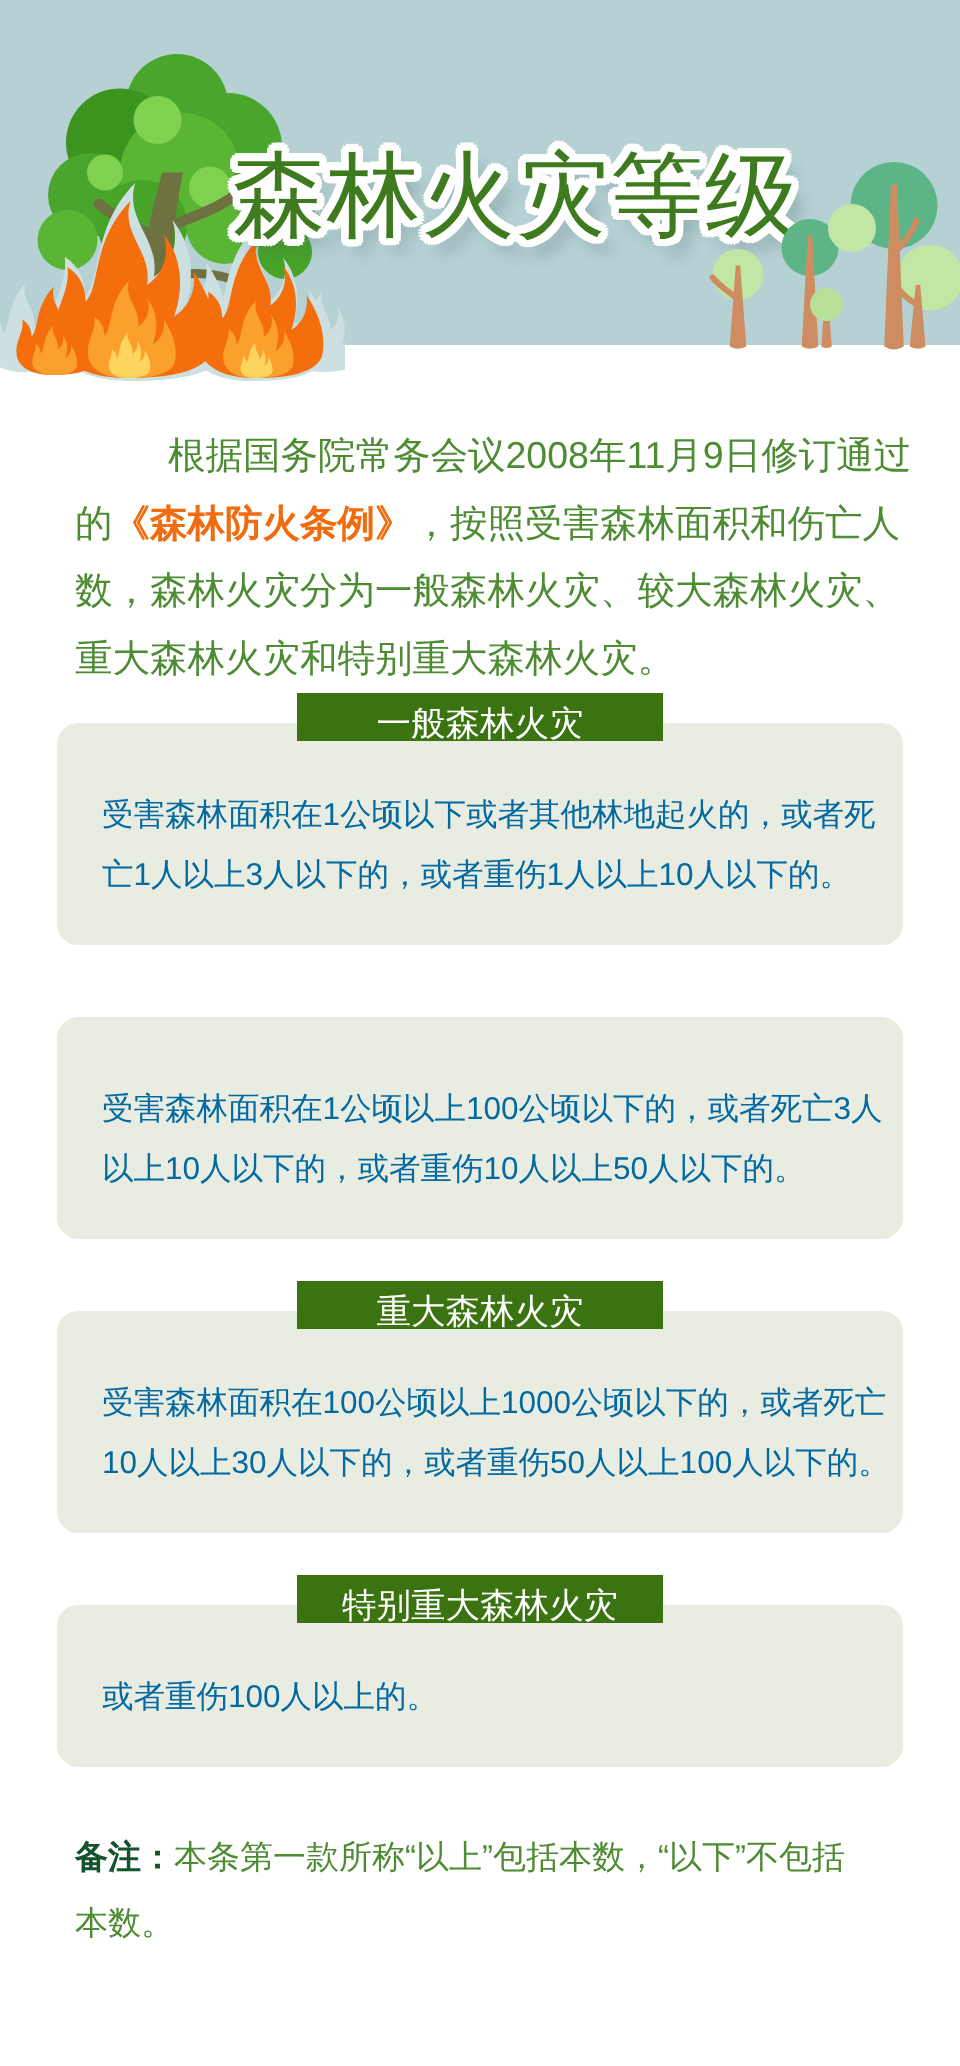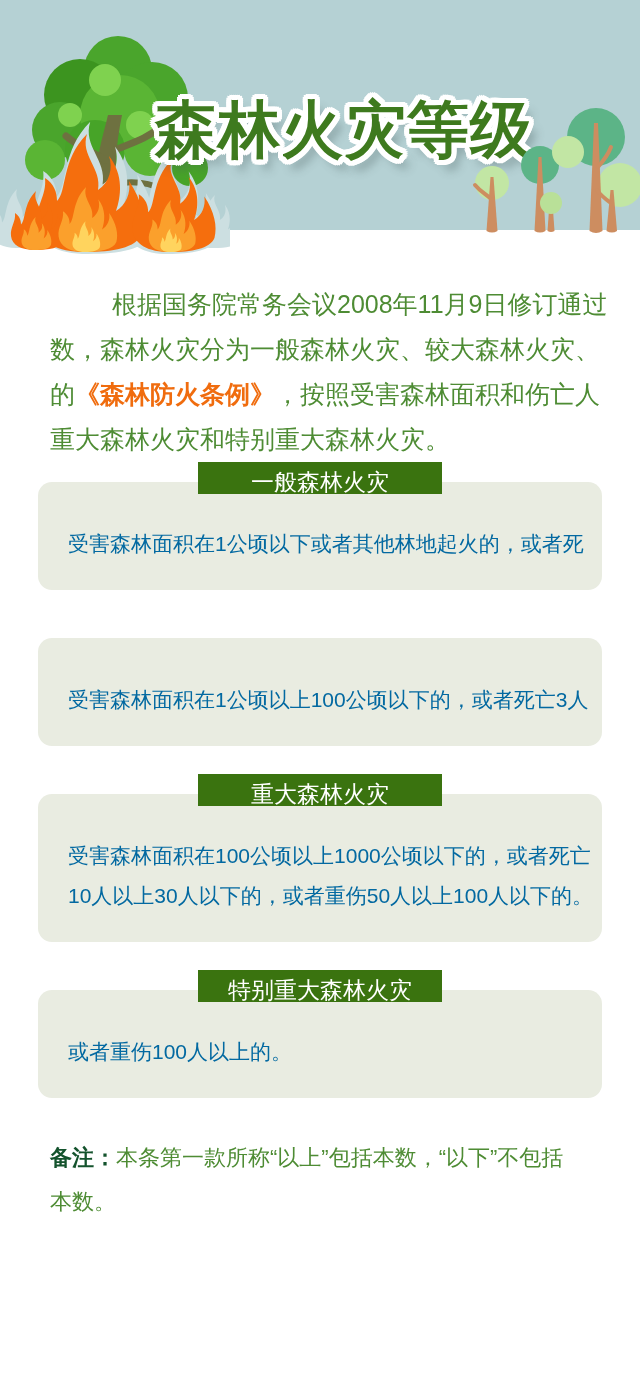--- a/index.html
+++ b/index.html
@@ -14,21 +14,21 @@
   .header{
     position:relative;
     width:640px;height:230px;
     background:#b5d1d4;
   }
   .burning-tree{position:absolute;left:0;top:10px;width:230px;height:250px;}
   .forest-trees{position:absolute;left:460px;top:95px;width:180px;height:140px;}
   .title{
     position:absolute;left:148px;top:88px;width:392px;
     text-align:center;
-    font-size:62px;font-weight:700;letter-spacing:1px;
+    font-size:62px;font-weight:400;letter-spacing:1px;
     color:#3e7a1e;
     white-space:nowrap;
     text-shadow:
       -5px 0 0 #fff,5px 0 0 #fff,0 -5px 0 #fff,0 5px 0 #fff,
       -4px -4px 0 #fff,4px -4px 0 #fff,-4px 4px 0 #fff,4px 4px 0 #fff,
       -5px 2px 0 #fff,5px 2px 0 #fff,-5px -2px 0 #fff,5px -2px 0 #fff,
       -2px 5px 0 #fff,2px 5px 0 #fff,2px -5px 0 #fff,-2px -5px 0 #fff,
       7px 10px 10px rgba(70,90,90,.45);
   }
   
@@ -150,35 +150,37 @@
         <path d="M151,108 C144,103 141,101 137,95" stroke="#cd8d60" stroke-width="4" fill="none" stroke-linecap="round"></path>
 
         <path d="M89.5,108 L92.5,108 L94.5,136 Q91,138 87.5,136 Z" fill="#cd8d60"></path>
         <circle cx="91" cy="108" r="11" fill="#b9e098"></circle>
       </g>
     </svg>
   </div>
 
   <div class="intro">
     <div class="line indent">根据国务院常务会议2008年11月9日修订通过</div>
+    <div class="line"><span>的</span><span class="law">《森林防火条例》</span><span>，按照受害森林面积和伤亡人</span></div>
     <div class="line">数，森林火灾分为一般森林火灾、较大森林火灾、</div>
-    <div class="line"><span>的</span><span class="law">《森林防火条例》</span><span>，按照受害森林面积和伤亡人</span></div>
     <div class="line">重大森林火灾和特别重大森林火灾。</div>
   </div>
 
   <div class="section">
     <div class="badge">一般森林火灾</div>
     <div class="panel">
       <span class="bline">受害森林面积在1公顷以下或者其他林地起火的，或者死</span>
+      <span class="bline">亡1人以上3人以下的，或者重伤1人以上10人以下的。</span>
     </div>
   </div>
 
   <div class="section">
     <div class="panel">
       <span class="bline">受害森林面积在1公顷以上100公顷以下的，或者死亡3人</span>
+      <span class="bline">以上10人以下的，或者重伤10人以上50人以下的。</span>
     </div>
   </div>
 
   <div class="section">
     <div class="badge">重大森林火灾</div>
     <div class="panel">
       <span class="bline">受害森林面积在100公顷以上1000公顷以下的，或者死亡</span>
       <span class="bline">10人以上30人以下的，或者重伤50人以上100人以下的。</span>
     </div>
   </div>

